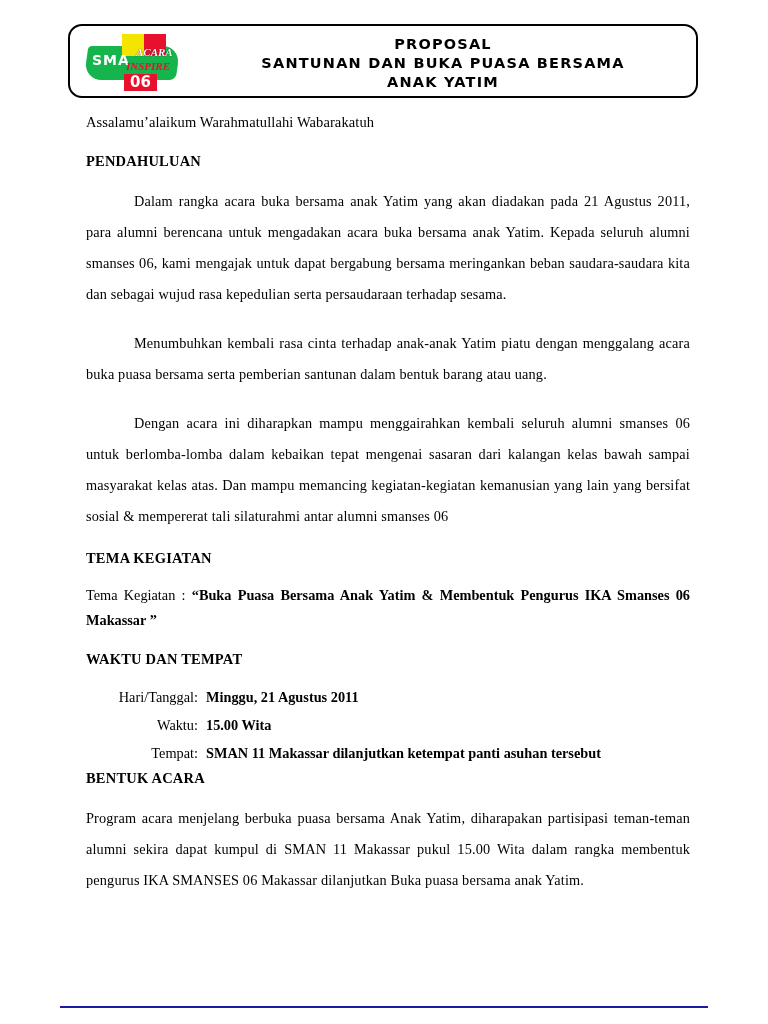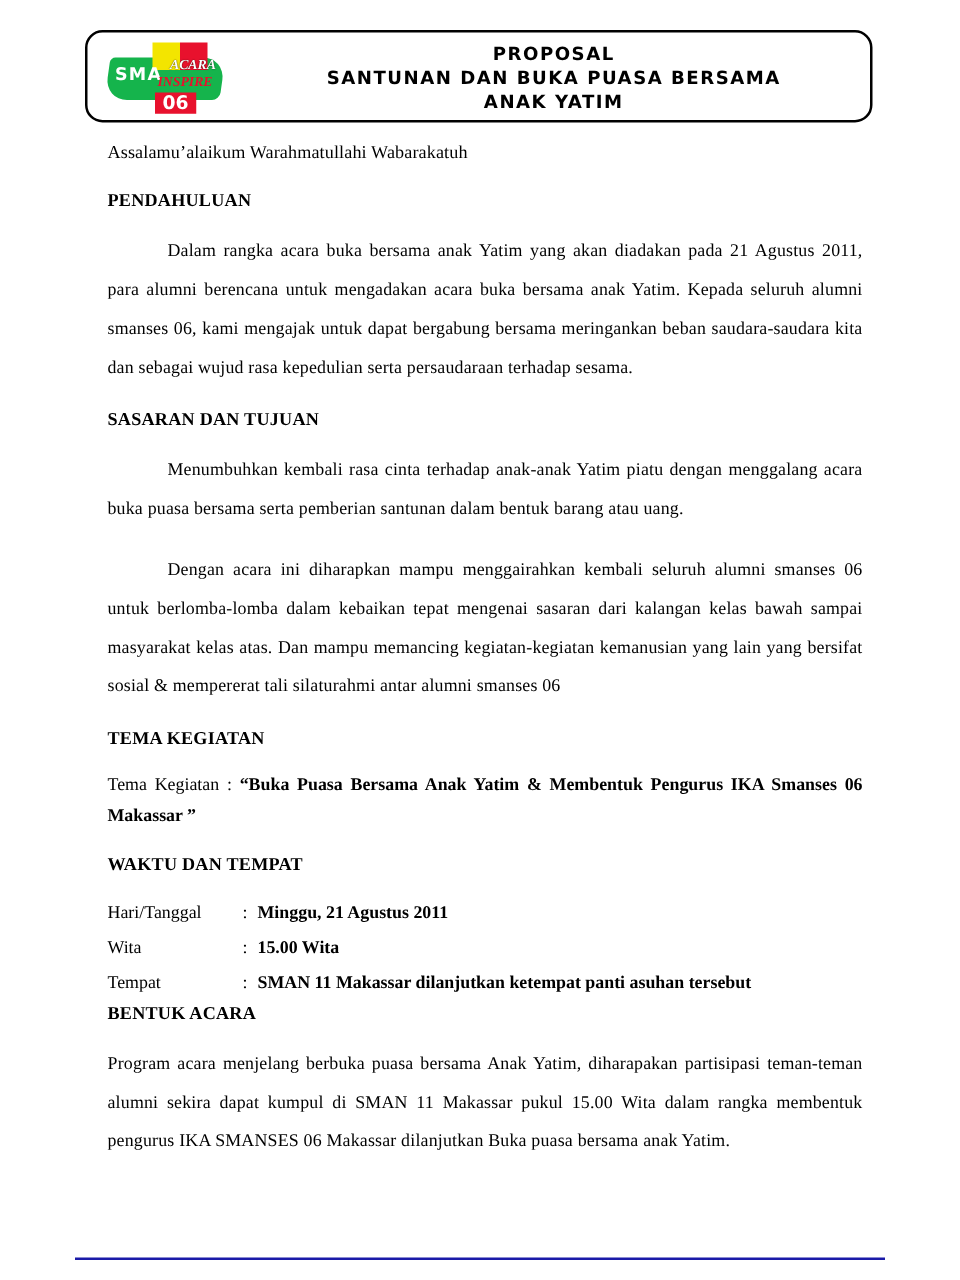--- a/index.html
+++ b/index.html
@@ -156,21 +156,21 @@
     border-collapse: collapse;
     font-family: "Liberation Serif", serif;
     font-size: 14.3px;
     margin: 0 0 2px 0;
   }
   table.detail td {
     padding: 2px 0 4px 0;
     vertical-align: top;
     line-height: 22px;
   }
-  td.lbl { width: 108px; }
+  td.lbl { width: 108px; text-align: right; }
   td.sep { width: 12px; }
   td.val { font-weight: bold; }
 
   .bentuk-head { margin-top: 4px; }
 
   
   .footer {
     position: absolute;
     left: 60px;
     right: 60px;
@@ -210,41 +210,40 @@
     </div>
   </div>
 
   <div class="content">
 
     <div class="greeting">Assalamu’alaikum Warahmatullahi Wabarakatuh</div>
 
     <h2 class="section">PENDAHULUAN</h2>
     <p class="para">Dalam rangka acara buka bersama anak Yatim yang akan diadakan pada 21 Agustus 2011, para alumni berencana untuk mengadakan acara buka bersama anak Yatim. Kepada seluruh alumni smanses 06, kami mengajak untuk dapat bergabung bersama meringankan beban saudara-saudara kita dan sebagai wujud rasa kepedulian serta persaudaraan terhadap sesama.</p>
 
-    <h2 class="section">SASARAN DAN TUJUAN</h2>
     <p class="para">Menumbuhkan kembali rasa cinta terhadap anak-anak Yatim piatu dengan menggalang acara buka puasa bersama serta pemberian santunan dalam bentuk barang atau uang.</p>
     <p class="para">Dengan acara ini diharapkan mampu menggairahkan kembali seluruh alumni smanses 06 untuk berlomba-lomba dalam kebaikan tepat mengenai sasaran dari kalangan kelas bawah sampai masyarakat kelas atas. Dan mampu memancing kegiatan-kegiatan kemanusian yang lain yang bersifat sosial &amp; mempererat tali silaturahmi antar alumni smanses 06</p>
 
     <h2 class="section">TEMA KEGIATAN</h2>
     <div class="tema-line">
       <span>Tema Kegiatan</span>
       <span>:</span>
       <b>“Buka Puasa Bersama Anak Yatim &amp; Membentuk Pengurus IKA Smanses 06 Makassar ”</b>
     </div>
 
     <h2 class="section">WAKTU DAN TEMPAT</h2>
     <table class="detail">
       <tbody>
         <tr>
           <td class="lbl">Hari/Tanggal</td>
           <td class="sep">:</td>
           <td class="val">Minggu,  21 Agustus 2011</td>
         </tr>
         <tr>
-          <td class="lbl">Wita</td>
+          <td class="lbl">Waktu</td>
           <td class="sep">:</td>
           <td class="val">15.00 Wita</td>
         </tr>
         <tr>
           <td class="lbl">Tempat</td>
           <td class="sep">:</td>
           <td class="val">SMAN 11 Makassar  dilanjutkan ketempat panti asuhan tersebut</td>
         </tr>
       </tbody>
     </table>

